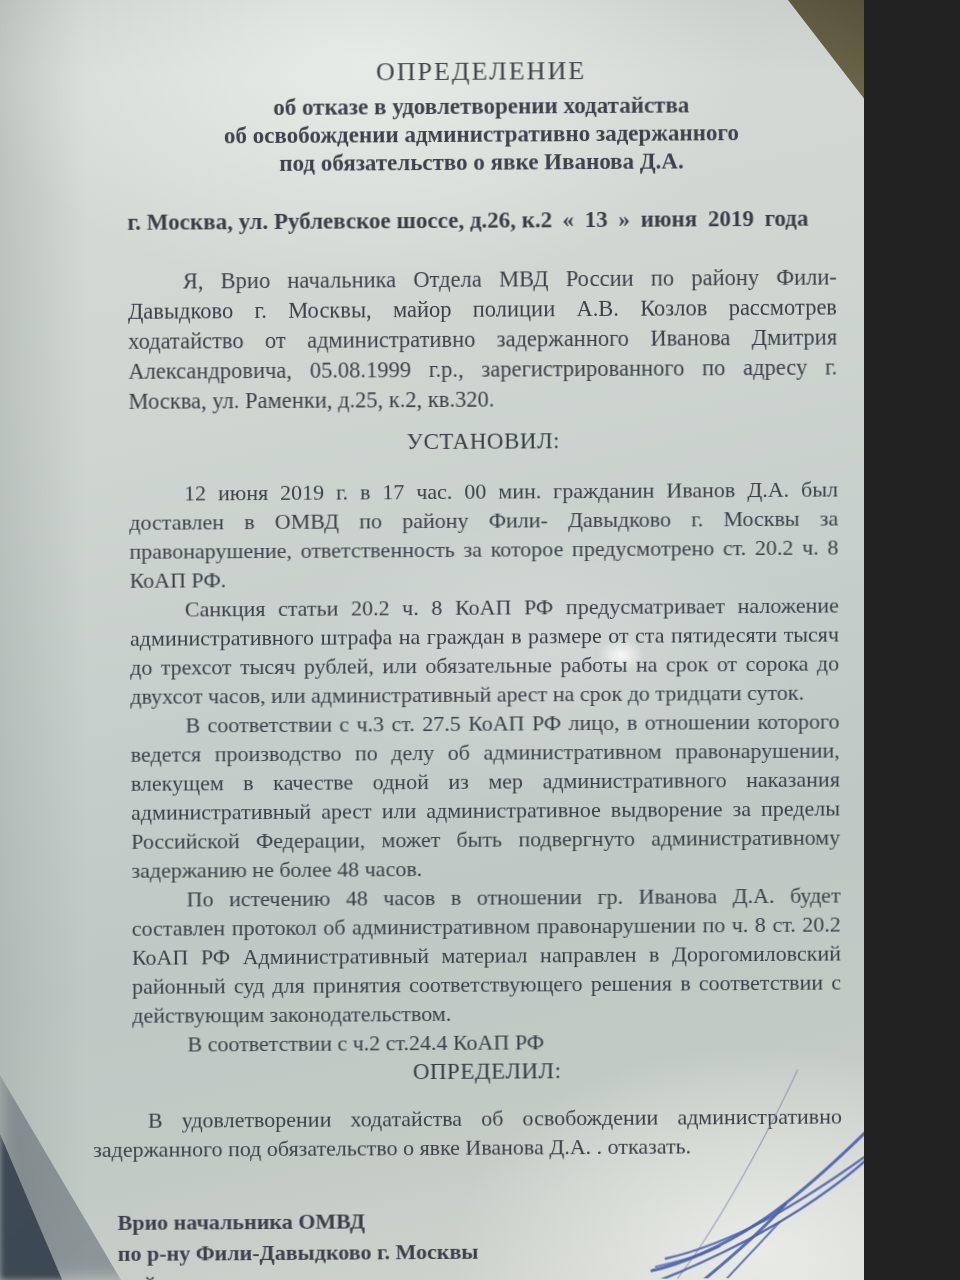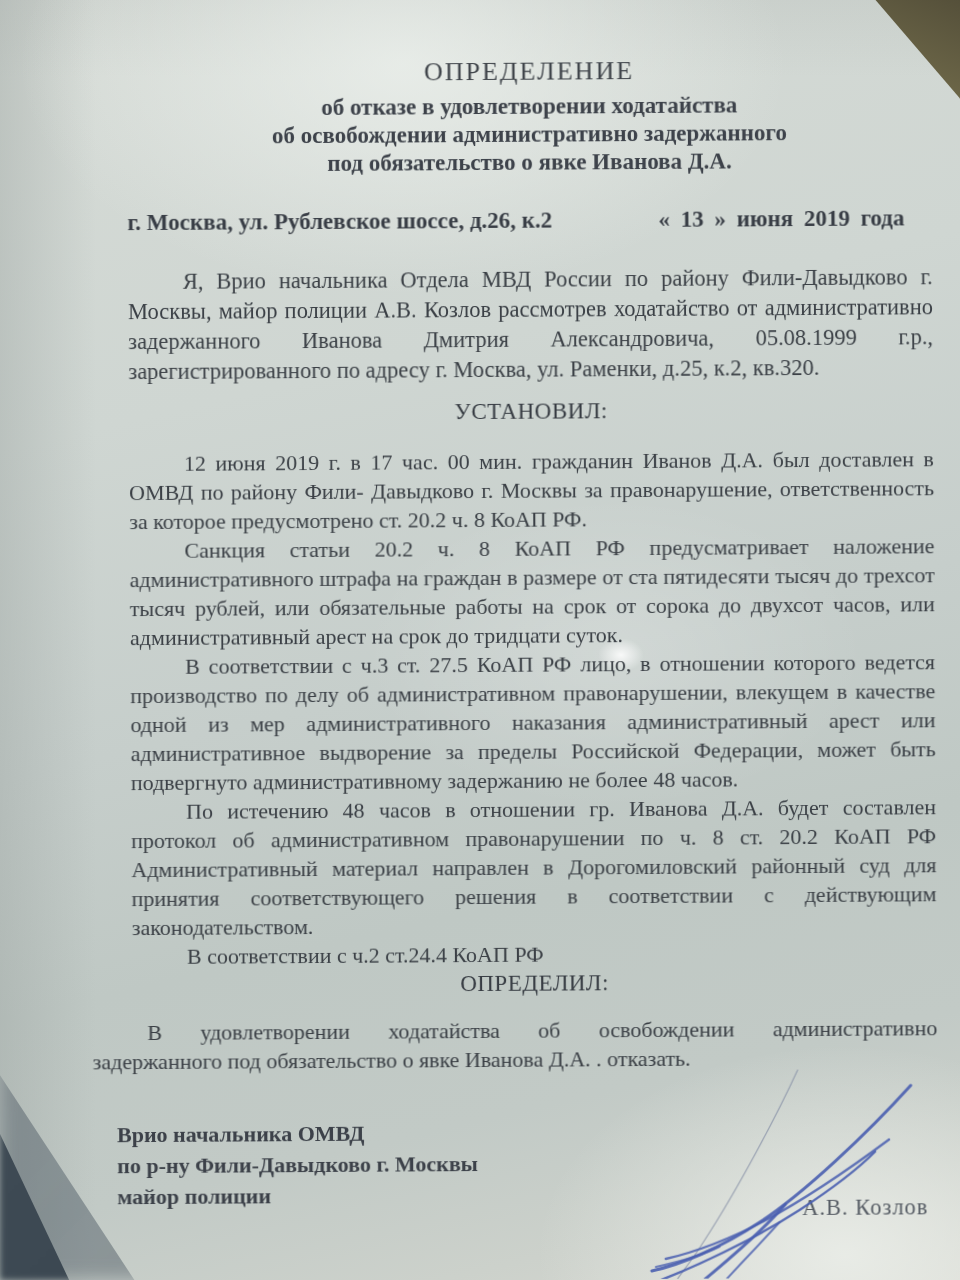--- a/index.html
+++ b/index.html
@@ -1,17 +1,17 @@
 <!DOCTYPE html>
 <html><head>
 <meta charset="utf-8">
 <style>
   html,body{margin:0;padding:0;background:#222;}
   .stage{
-    position:relative;width:960px;height:1280px;overflow:hidden;
+    position:relative;width:864px;height:1280px;overflow:hidden;
     font-family:"Liberation Serif","DejaVu Serif",serif;
     background:linear-gradient(205deg,#55503a 0%,#6d6748 6%,#8d8768 13%,#a39c7e 19%,#b5b09a 24%,#c0bcaa 28%,#b8b4a2 100%);
   }
   .paper{
     position:absolute;inset:0;
     clip-path:polygon(0 0,91.2% 0,100% 7.7%,100% 100%,0 100%);
     background:
       radial-gradient(ellipse 420px 260px at 64% 51%,rgba(255,255,255,0.20) 0%,rgba(255,255,255,0) 60%),
       radial-gradient(ellipse 700px 420px at 42% 5%,rgba(238,242,238,0.75) 0%,rgba(238,242,238,0) 55%),
       radial-gradient(ellipse 560px 380px at 88% 98%,rgba(236,239,234,0.85) 0%,rgba(236,239,234,0) 55%),

